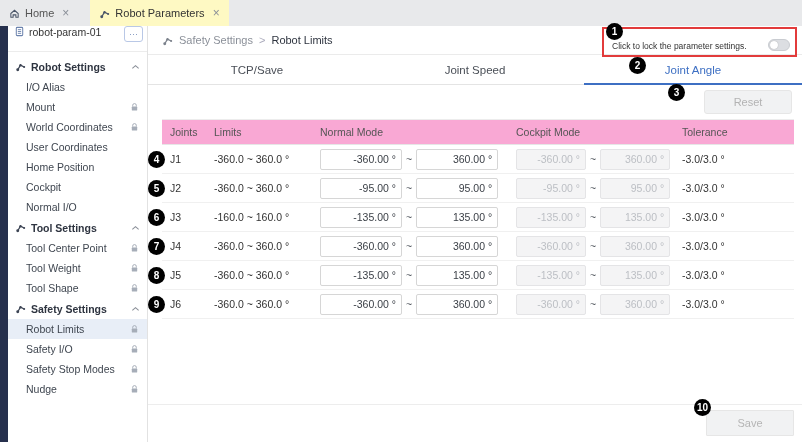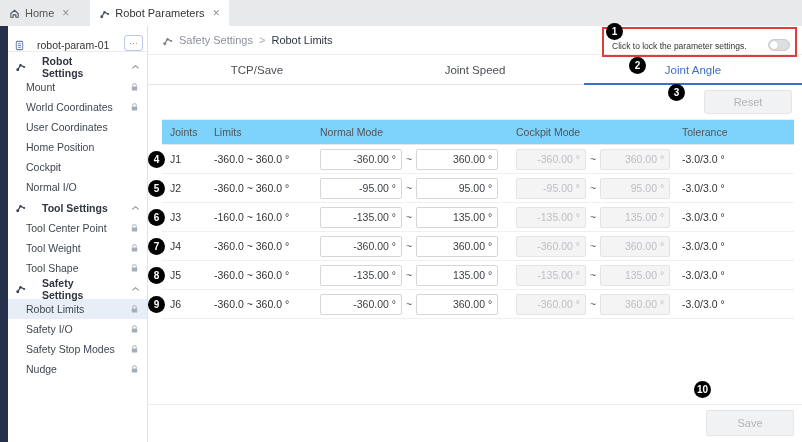--- a/index.html
+++ b/index.html
@@ -5,54 +5,54 @@
   * { box-sizing: border-box; }
   html,body { margin:0; padding:0; }
   body {
     width:802px; height:442px; position:relative; overflow:hidden;
     background:#fff; font-family:"Liberation Sans", sans-serif; font-size:11px; color:#333;
   }
   
   .tabbar { position:absolute; top:0; left:0; width:802px; height:26px; background:#e8e9eb; display:flex; align-items:stretch; }
   .tab { display:flex; align-items:center; gap:5px; padding:0 9px; color:#555; cursor:default; }
   .tab.second { margin-left:12px; }
-  .tab.active { background:#ffffff; color:#333; }
+  .tab.active { background:#fef9c3; color:#333; }
   .tab-ic { display:flex; align-items:center; color:#4a5568; }
   .tab-x { font-size:12px; color:#8a8f98; margin-left:3px; }
   
   .leftstrip { position:absolute; left:0; top:26px; width:8px; height:416px; background:#26304d; }
   
   .sidebar { position:absolute; left:8px; top:26px; width:140px; bottom:0; background:#fff; border-right:1px solid #e2e2e2; }
-  .side-header { height:26px; display:flex; align-items:flex-end; gap:12px; padding:0 4px 0 6px; border-bottom:1px solid #ececec; }
+  .side-header { height:26px; display:flex; align-items:flex-start; gap:4px; padding:0 4px 0 6px; border-bottom:1px solid #ececec; }
   .side-header .doc-ic { display:flex; color:#6b82ad; }
   .side-name { flex:1; font-size:10.5px; color:#333; white-space:nowrap; overflow:hidden; }
   .menu-btn { width:19px; height:16px; border:1px solid #b9c8e6; border-radius:3px; background:#fff; color:#7d92bd; font-size:9px; line-height:13px; text-align:center; padding:0; cursor:pointer; }
   .side-list { padding-top:4px; }
-  .side-section { height:21px; display:flex; align-items:center; gap:16px; padding:0 7px; font-weight:bold; font-size:10.5px; color:#2e3440; }
+  .side-section { height:21px; display:flex; align-items:center; gap:5px; padding:0 7px; font-weight:bold; font-size:10.5px; color:#2e3440; }
   .sec-icon { display:flex; color:#3c4454; }
   .chev { margin-left:auto; display:flex; color:#8a8f98; }
   .side-item { height:20px; display:flex; align-items:center; padding:0 8px 0 18px; font-size:10.5px; color:#3f4650; cursor:default; }
   .side-item.selected { background:#e8eef7; }
   .lock { margin-left:auto; display:flex; color:#a6adb8; }
   
   .main { position:absolute; left:148px; top:26px; right:0; bottom:0; background:#fff; }
   .crumb-row { height:29px; border-bottom:1px solid #ebebeb; display:flex; align-items:center; gap:6px; padding-left:14px; }
   .crumb-ic { display:flex; color:#7c828c; }
   .crumb-section { color:#8b9099; }
   .crumb-sep { color:#aab; }
   .crumb-page { color:#2f3540; }
   .ctabs { height:30px; display:flex; border-bottom:1px solid #e4e4e4; }
   .ctab { flex:1; display:flex; align-items:center; justify-content:center; font-size:11.5px; color:#4a4f57; position:relative; cursor:pointer; }
   .ctab.active { color:#3d6fc3; }
   .ctab.active::after { content:""; position:absolute; left:0; right:0; bottom:-1px; height:2px; background:#3d6fc3; }
   .toolbar { height:34px; position:relative; }
   .btn-reset { position:absolute; right:10px; top:5px; width:88px; height:24px; background:#f1f2f3; border:1px solid #e6e6e6; border-radius:3px; color:#b3b3b3; font-size:11px; font-family:inherit; }
   
   .jtable { margin:0 8px 0 14px; }
-  .thead { display:flex; align-items:center; height:26px; background:#7dd3fc; border-top:1px solid #ececec; border-bottom:1px solid #e6e6e6; color:#555; font-size:10.5px; }
+  .thead { display:flex; align-items:center; height:26px; background:#f9a8d4; border-top:1px solid #ececec; border-bottom:1px solid #e6e6e6; color:#555; font-size:10.5px; }
   .trow { display:flex; align-items:center; height:29px; border-bottom:1px solid #f0f0f0; font-size:10.5px; color:#333; }
   .col-joint { width:52px; padding-left:8px; }
   .col-limits { width:106px; }
   .col-normal { width:196px; display:flex; align-items:center; gap:4px; }
   .col-reduced { width:166px; display:flex; align-items:center; gap:4px; }
   .col-tol { flex:1; }
   .inp { width:82px; height:21px; border:1px solid #d6d6d6; border-radius:2px; background:#fff; text-align:right; padding:0 5px 0 2px; font-size:10.5px; color:#3a3f46; font-family:inherit; }
   .inp.rin { width:70px; }
   .inp.dis { background:#f4f4f5; color:#bcbfc4; border-color:#e4e4e6; }
   .tilde { color:#5a5f66; }
@@ -139,20 +139,23 @@
           </svg>
         </span>
       <span>Robot Settings</span>
       <span class="chev">
           <svg width="9" height="6">
             <use href="#i-chev"></use>
           </svg>
         </span>
     </div>
     <div class="side-item">
+      <span>I/O Alias</span>
+    </div>
+    <div class="side-item">
       <span>Mount</span>
       <span class="lock">
           <svg width="9" height="10">
             <use href="#i-lock"></use>
           </svg>
         </span>
     </div>
     <div class="side-item">
       <span>World Coordinates</span>
       <span class="lock">
@@ -403,13 +406,13 @@
 
 <div class="callout" style="left:606px; top:23px;">1</div>
 <div class="callout" style="left:629px; top:57px;">2</div>
 <div class="callout" style="left:668px; top:84px;">3</div>
 <div class="callout" style="left:148px; top:151px;">4</div>
 <div class="callout" style="left:148px; top:180px;">5</div>
 <div class="callout" style="left:148px; top:209px;">6</div>
 <div class="callout" style="left:148px; top:238px;">7</div>
 <div class="callout" style="left:148px; top:267px;">8</div>
 <div class="callout" style="left:148px; top:296px;">9</div>
-<div class="callout" style="left:694px; top:381px;">10</div>
+<div class="callout" style="left:694px; top:399px;">10</div>
 
 </body></html>

